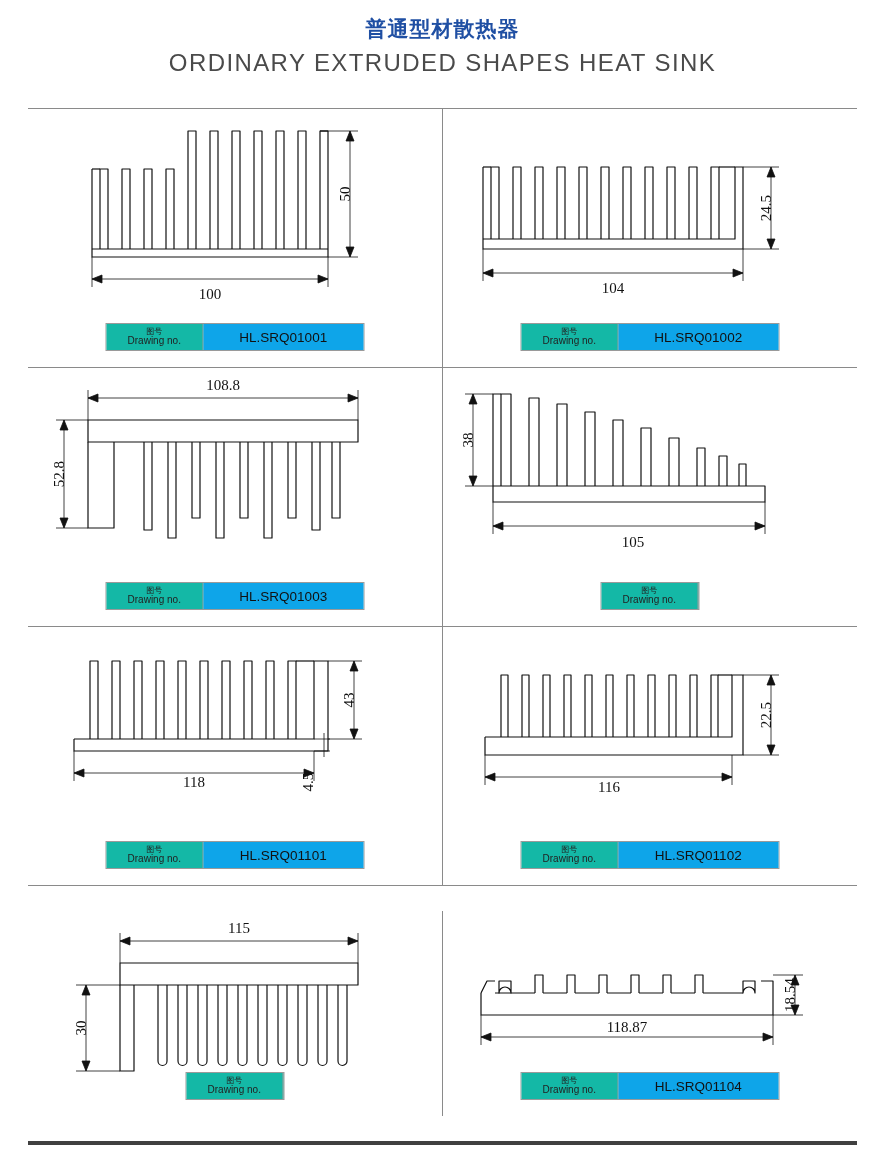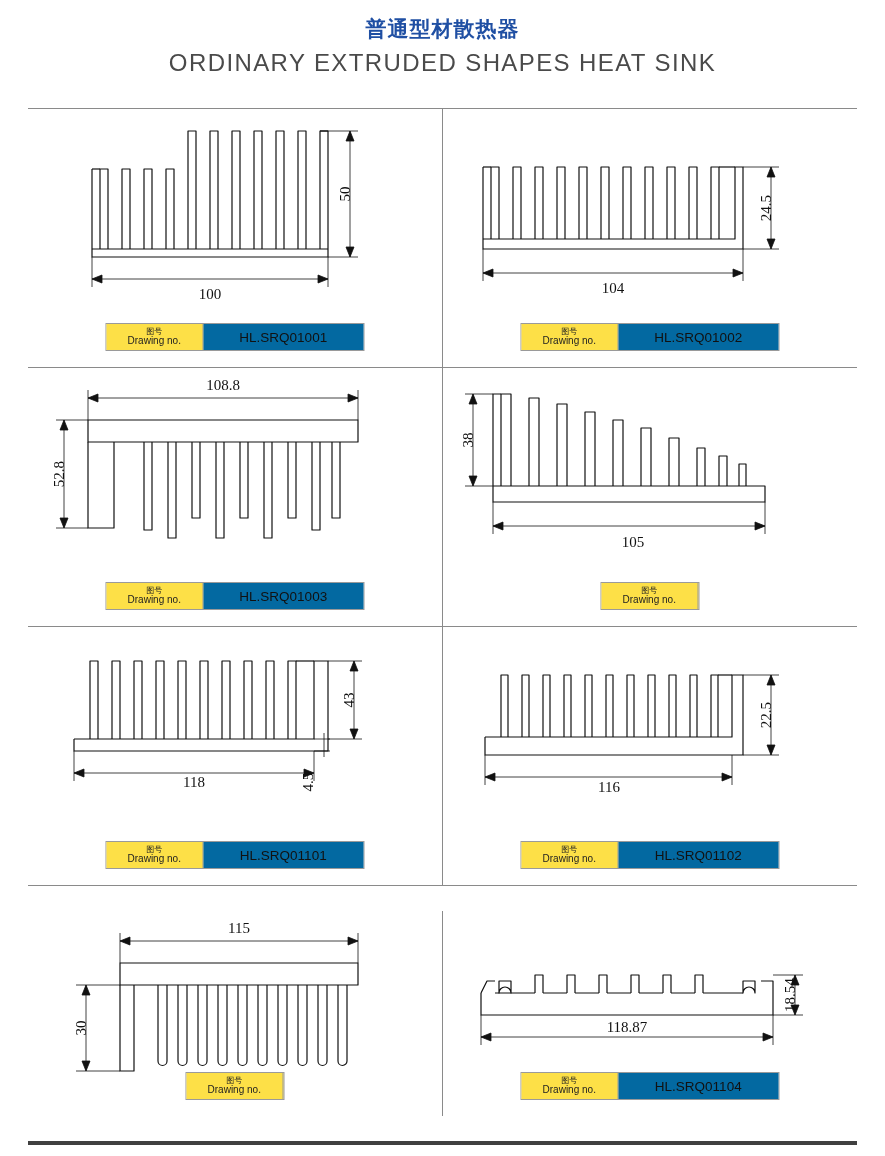--- a/index.html
+++ b/index.html
@@ -73,41 +73,41 @@
     position: absolute;
     bottom: 16px;
     left: 50%;
     transform: translateX(-50%);
     display: flex;
     align-items: stretch;
     border: 1px solid #9a9a9a;
     height: 26px;
   }
   .lb-key {
-    background: #fde047;
+    background: #14b8a6;
     width: 96px;
     display: flex;
     flex-direction: column;
     align-items: center;
     justify-content: center;
     border-right: 1px solid #9a9a9a;
     line-height: 1.05;
   }
   .lb-key .cn {
     font-family: "DejaVu Sans", sans-serif;
     font-size: 8px;
     color: #222;
   }
   .lb-key .en {
     font-family: "Liberation Sans", sans-serif;
     font-size: 10px;
     color: #222;
   }
   .lb-val {
-    background: #0369a1;
+    background: #0ea5e9;
     min-width: 140px;
     display: flex;
     align-items: center;
     justify-content: center;
     font-family: "Liberation Sans", sans-serif;
     font-size: 13.5px;
     color: #111;
     padding: 0 10px;
   }
   .dim {

